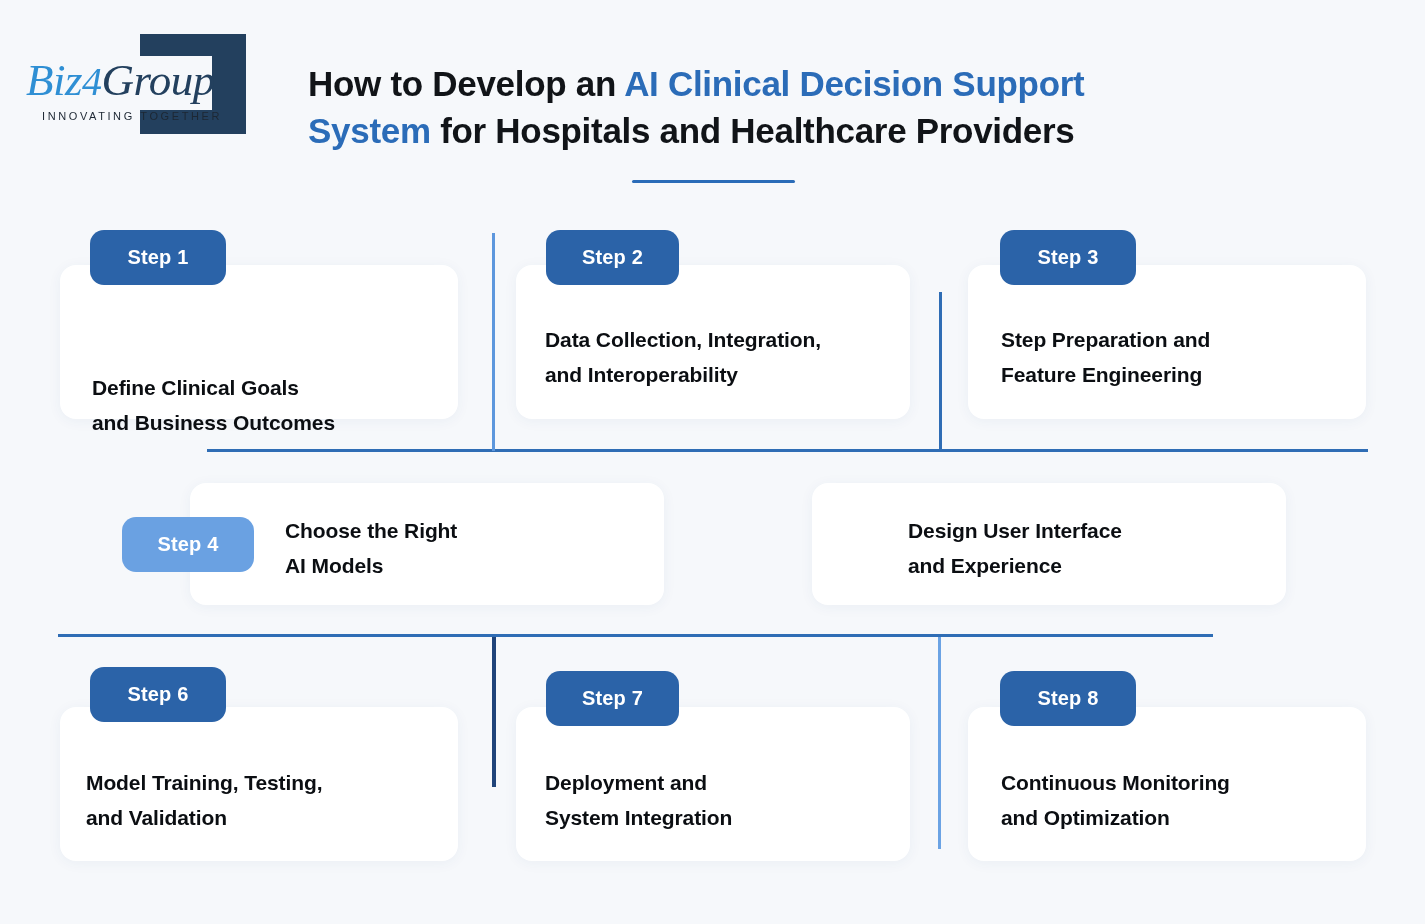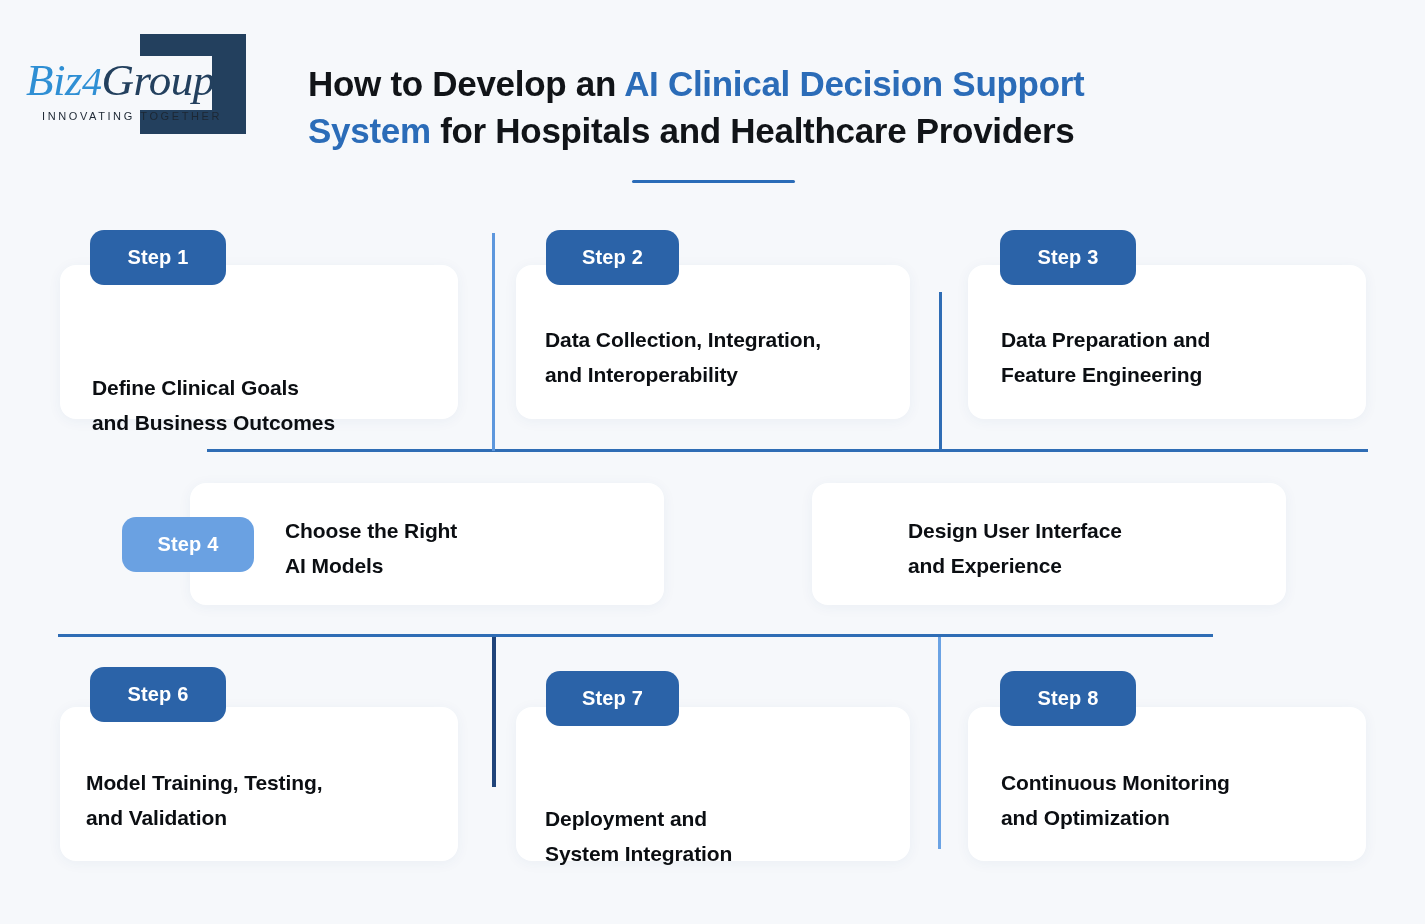--- a/index.html
+++ b/index.html
@@ -181,21 +181,21 @@
   
   .card-6 { left: 60px;  top: 707px; width: 398px; height: 154px; }
   .card-7 { left: 516px; top: 707px; width: 394px; height: 154px; }
   .card-8 { left: 968px; top: 707px; width: 398px; height: 154px; }
 
   .badge-6 { left: 90px;  top: 667px; width: 136px; height: 55px; }
   .badge-7 { left: 546px; top: 671px; width: 133px; height: 55px; text-align: right; }
   .badge-8 { left: 1000px;top: 671px; width: 136px; height: 55px; }
 
   .text-6 { left: 86px;  top: 765px; width: 360px; }
-  .text-7 { left: 545px; top: 765px; width: 360px; margin-top: 36px; }
+  .text-7 { left: 545px; top: 765px; width: 360px; }
   .text-8 { left: 1001px;top: 765px; width: 360px; }
 </style>
 </head>
 <body>
 
 <div class="canvas">
 
   <div class="logo-block">
     <div class="logo-bracket">
       <div class="b-outer"></div>
@@ -221,21 +221,21 @@
   <div class="card-text text-1">Define Clinical Goals
 and Business Outcomes</div>
   <div class="badge dark badge-1">Step 1</div>
 
   <div class="card card-2"></div>
   <div class="card-text text-2">Data Collection, Integration,
 and Interoperability</div>
   <div class="badge dark badge-2">Step 2</div>
 
   <div class="card card-3"></div>
-  <div class="card-text text-3">Data Preparation and
+  <div class="card-text text-3">Step Preparation and
 Feature Engineering</div>
   <div class="badge dark badge-3">Step 3</div>
 
   <div class="card card-4"></div>
   <div class="card-text text-4">Choose the Right
 AI Models</div>
   <div class="badge light badge-4">Step 4</div>
 
   <div class="card card-5"></div>
   <div class="card-text text-5">Design User Interface

